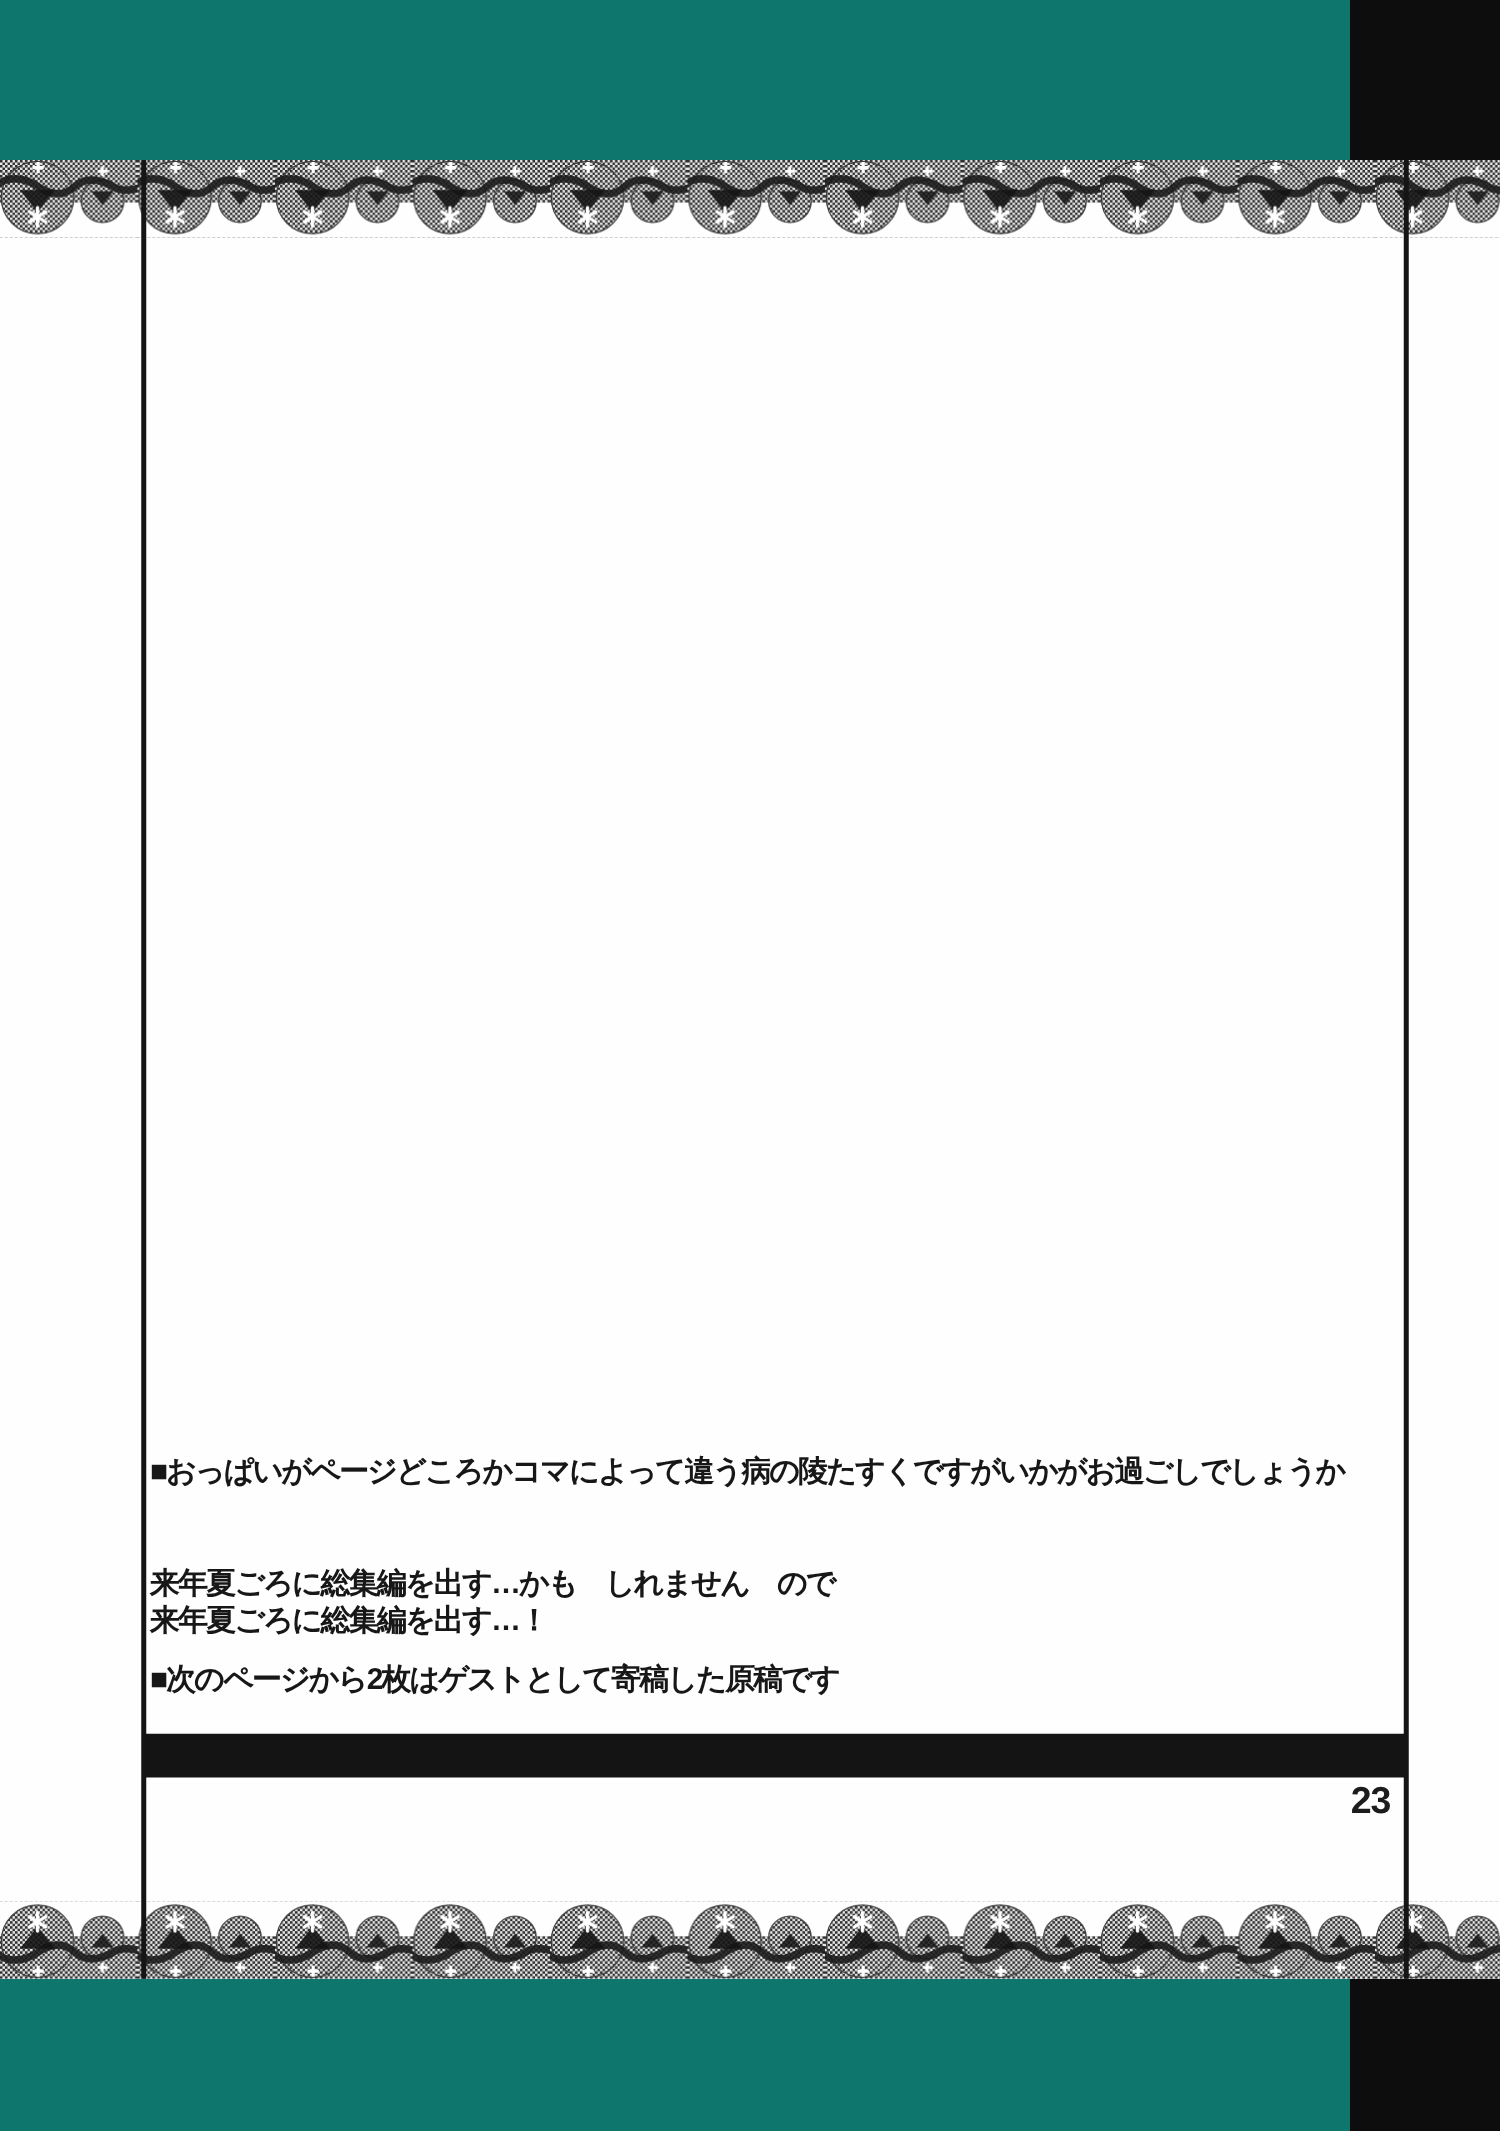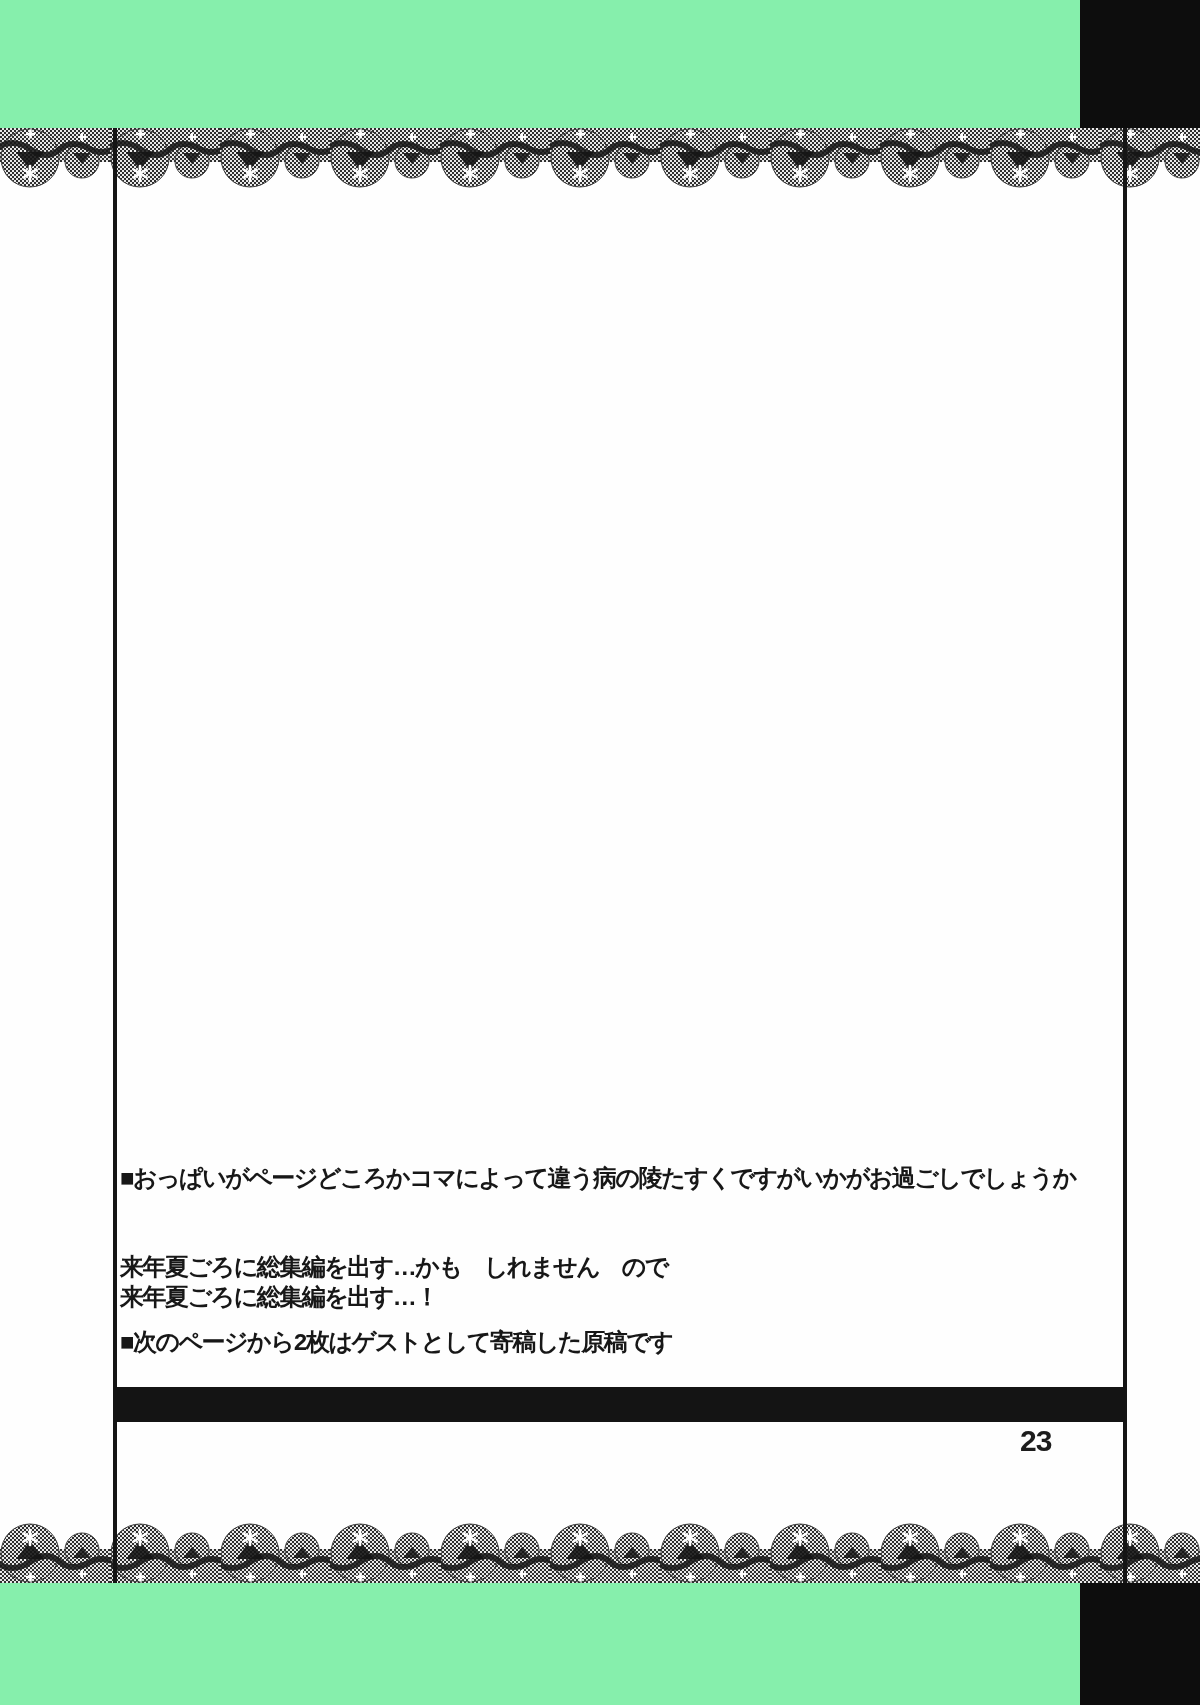--- a/index.html
+++ b/index.html
@@ -12,21 +12,21 @@
     height: 1705px;
     position: relative;
     overflow: hidden;
     font-family: "Liberation Sans", "DejaVu Sans", sans-serif;
   }
   .scan {
     position: absolute;
     left: 0; top: 0;
     width: 1080px;
     height: 1705px;
-    background: #86efac;
+    background: #0f766e;
   }
   .paper {
     position: absolute;
     left: 0;
     top: 128px;
     width: 1200px;
     height: 1455px; 
     background: #fefefe;
   }
   .lace-svg {
@@ -59,34 +59,35 @@
     font-weight: bold;
     font-size: 24px;
     letter-spacing: -1.5px;
     line-height: 30px;
     color: #171717;
   }
   .aline-1  { top: 1163px; }
   .aline-2a { top: 1222px; }
   .aline-2b { top: 1252px; }
   .aline-2c { top: 1282px; }
-  .aline-3  { top: 1329px; font-family: Liberation Mono, monospace; }
+  .aline-3  { top: 1329px; }
   .footer-bar {
     position: absolute;
     left: 115px;
     top: 1387px;
     width: 1010px;
     height: 35px;
     background: #141414;
   }
   .page-number {
     position: absolute;
     left: 1020px;
     top: 1424px;
     width: 92px;
+    text-align: right;
     font-size: 30px;
     font-weight: bold;
     letter-spacing: -1px;
     color: #1c1c1c;
   }
 </style>
 </head>
 <body>
 
 <div class="scan">

